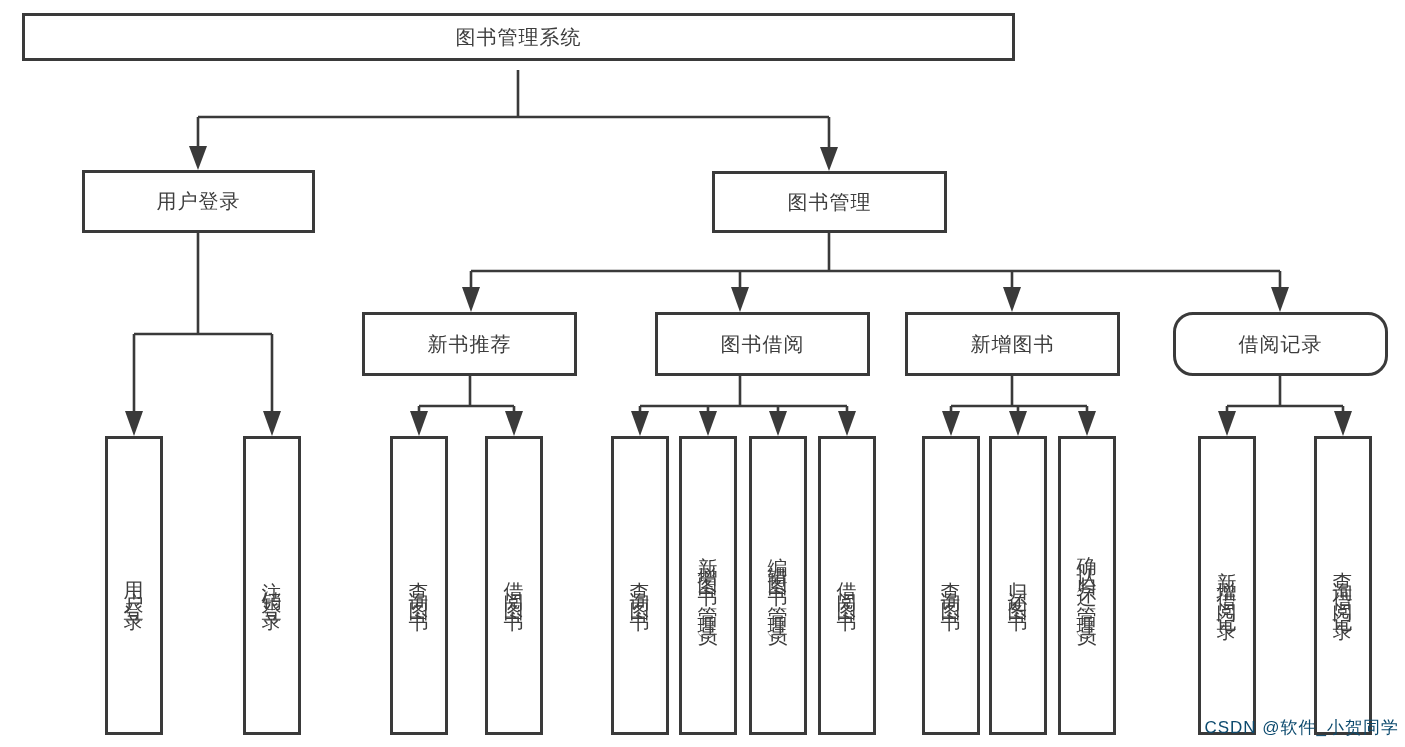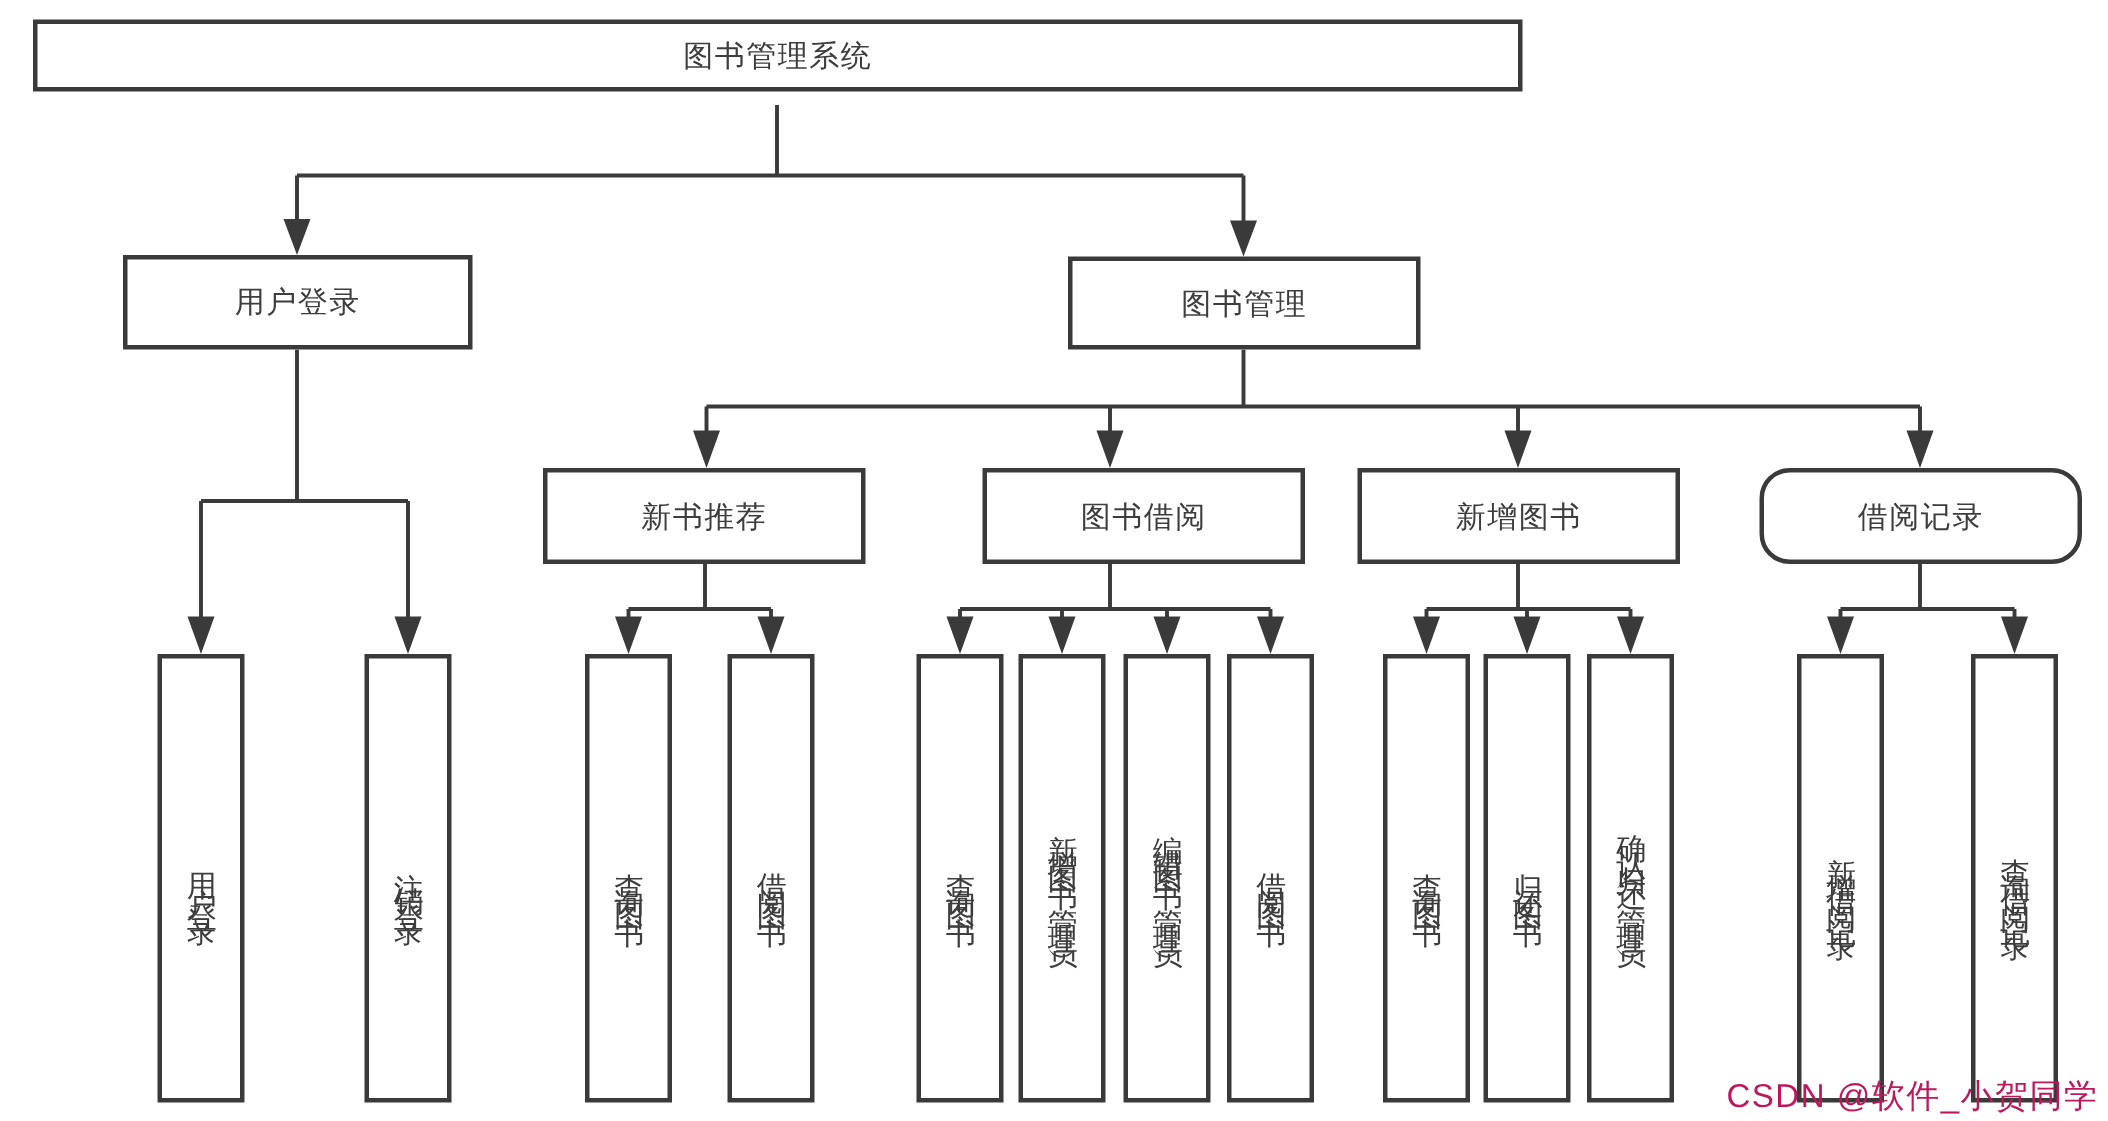--- a/index.html
+++ b/index.html
@@ -16,21 +16,21 @@
     position:absolute;box-sizing:border-box;background:#ffffff;
     border:3px solid #3a3a3a;display:flex;align-items:center;justify-content:center;
     width:58px;height:299px;top:436px;
   }
   .leaf .vtxt{
     writing-mode:vertical-rl;text-orientation:mixed;
     font-size:20px;letter-spacing:10px;line-height:1;white-space:nowrap;
   }
   svg.wires{position:absolute;left:0;top:0;pointer-events:none;}
   .watermark{
-    position:absolute;right:6px;top:716px;font-size:22px;color:#be185d;
+    position:absolute;right:6px;top:716px;font-size:17px;color:#0c4a6e;
     letter-spacing:1px;white-space:nowrap;text-align:center;
   }
 </style>
 </head>
 <body>
 
 <div class="canvas">
 
   <svg class="wires" width="1405" height="747" viewBox="0 0 1405 747">
     <g stroke="#3a3a3a" stroke-width="2.6" fill="none">

